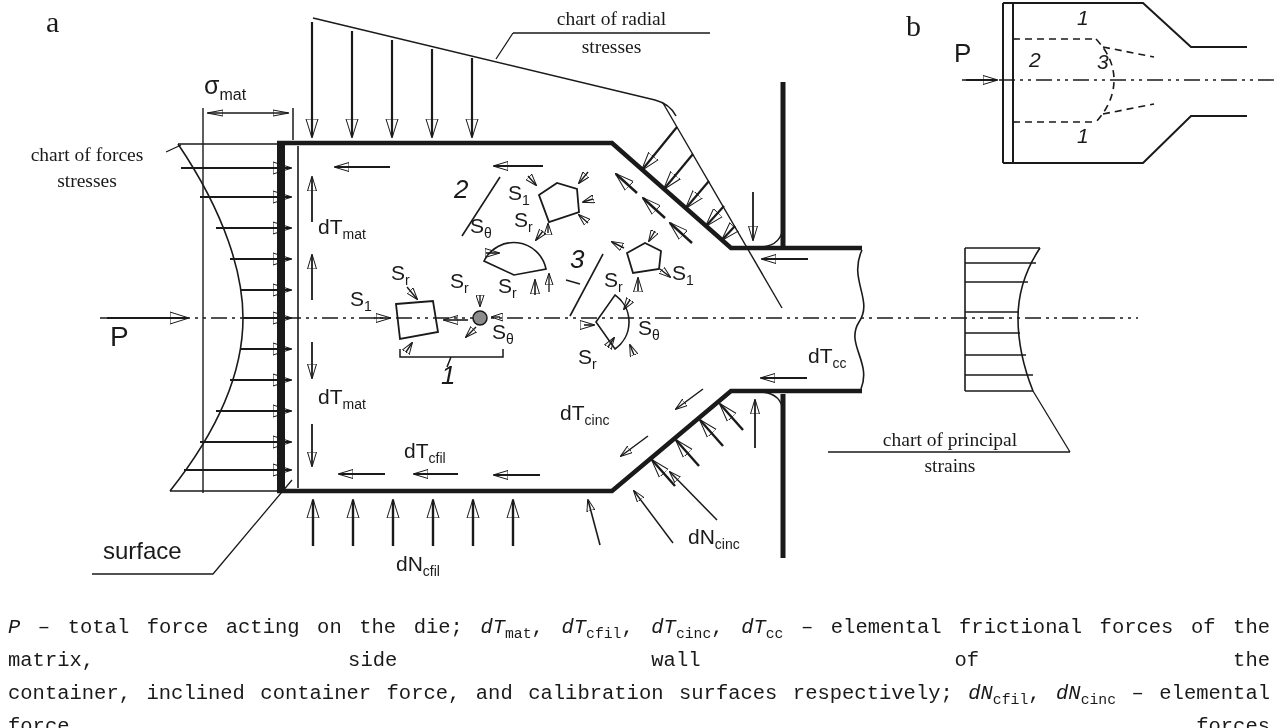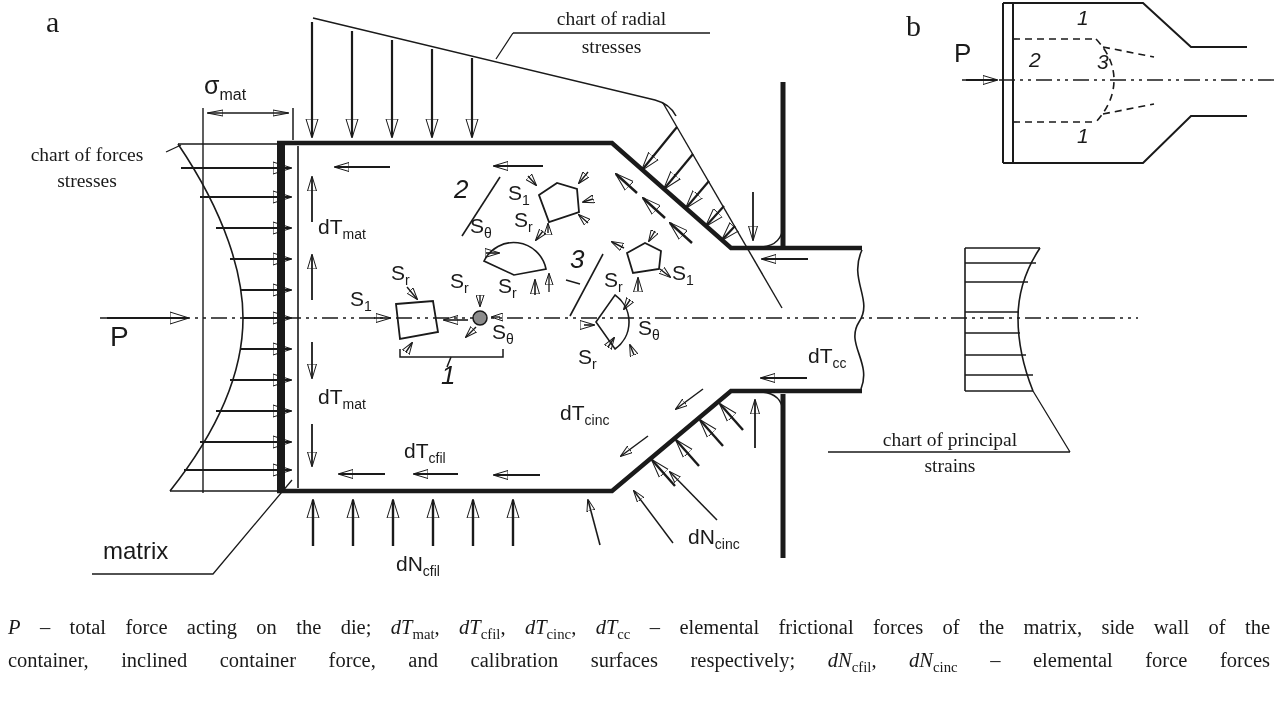--- a/index.html
+++ b/index.html
@@ -14,21 +14,21 @@
   .slabel{font-size:21px;}
   .chlabel{font-size:19.5px;text-align:center;line-height:26px;font-family:Liberation Serif, serif;}
   .num-it{font-style:italic;font-size:26px;}
   .num-it-b{font-style:italic;font-size:21px;}
   .big{font-size:28px;}
   .sigma{font-size:25px;}
   .matrix{font-size:24px;}
   .caption{position:absolute;left:8px;right:10px;top:611px;
            font-family:"Liberation Serif",serif;font-size:20.5px;line-height:33px;color:var(--ink,#1a1a1a);}
   .cap-line{text-align:justify;}
-  .cap-line.just{text-align-last:justify;}
+  .cap-line.just{text-align-last:justify;font-family:Liberation Mono, monospace;}
   .caption .it{font-style:italic;}
   .caption sub{font-size:0.72em;line-height:0;}
 </style>
 </head>
 <body>
 
 <div class="stage">
 
 <svg width="1280" height="604" viewBox="0 0 1280 604">
   <defs>
@@ -253,21 +253,21 @@
 <div class="lab chlabel" style="left:828px;top:427px;width:244px;line-height:26px">
   <div>chart of principal</div>
   <div>strains</div>
 </div>
 
 <div class="lab sigma" style="left:204px;top:72px">
   <span>σ</span><sub style="font-size:16px">mat</sub>
 </div>
 
 <div class="lab big" style="left:110px;top:322px">P</div>
-<div class="lab matrix" style="left:103px;top:538px">matrix</div>
+<div class="lab matrix" style="left:103px;top:538px">surface</div>
 
 <div class="lab flabel" style="left:318px;top:216px">
   <span>dT</span><sub>mat</sub>
 </div>
 <div class="lab flabel" style="left:318px;top:386px">
   <span>dT</span><sub>mat</sub>
 </div>
 <div class="lab flabel" style="left:404px;top:440px">
   <span>dT</span><sub>cfil</sub>
 </div>

